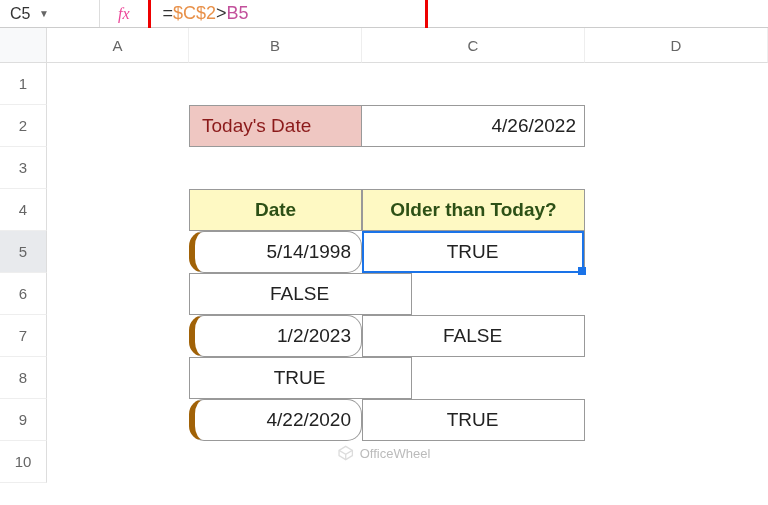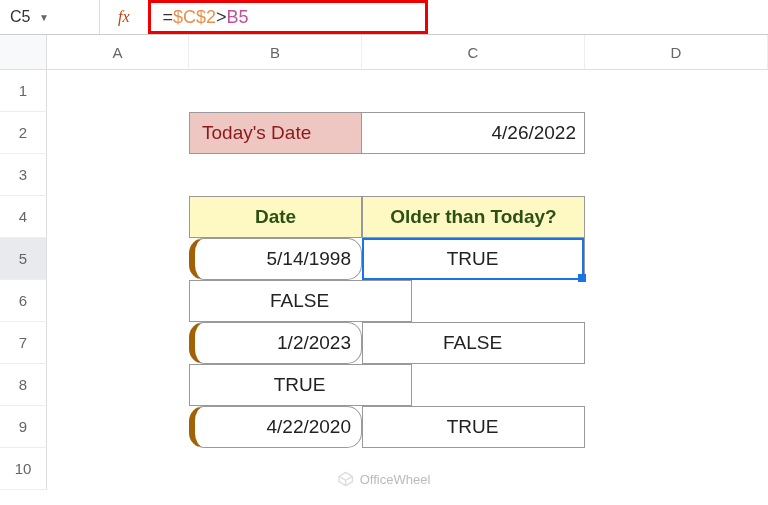--- a/index.html
+++ b/index.html
@@ -8,21 +8,21 @@
       font-size: 18px;
       background: #fff;
       width: 768px;
       height: 505px;
       overflow: hidden;
       position: relative;
     }
     .formula-bar {
       display: flex;
       align-items: center;
-      height: 35px;
+      height: 28px;
       border-bottom: 1px solid #ccc;
       background: #fff;
     }
     .name-box {
       width: 100px;
       padding: 0 10px;
       font-size: 16px;
       color: #333;
       border-right: 1px solid #ddd;
       height: 100%;
@@ -31,21 +31,21 @@
     }
     .dropdown-arrow {
       margin-left: auto;
       color: #666;
       font-size: 10px;
       margin-right: 40px;
     }
     .fx-icon {
       padding: 0 18px;
       font-style: italic;
-      color: #c2410c;
+      color: #ec4899;
       font-size: 16px;
       font-family: Georgia, serif;
     }
     .formula-input {
       flex: 1;
       font-size: 18px;
       font-family: Arial, sans-serif;
       border: 3px solid #e00;
       padding: 3px 12px;
       height: 34px;
@@ -172,21 +172,21 @@
       position: absolute;
       width: 8px;
       height: 8px;
       background: #1a73e8;
       bottom: -4px;
       right: -4px;
     }
     
     .watermark {
       position: absolute;
-      bottom: 18px;
+      bottom: 44px;
       left: 50%;
       transform: translateX(-50%);
       color: #bbb;
       font-size: 13px;
       display: flex;
       align-items: center;
       gap: 6px;
       z-index: 5;
     }
     .watermark svg { opacity: 0.5; }

